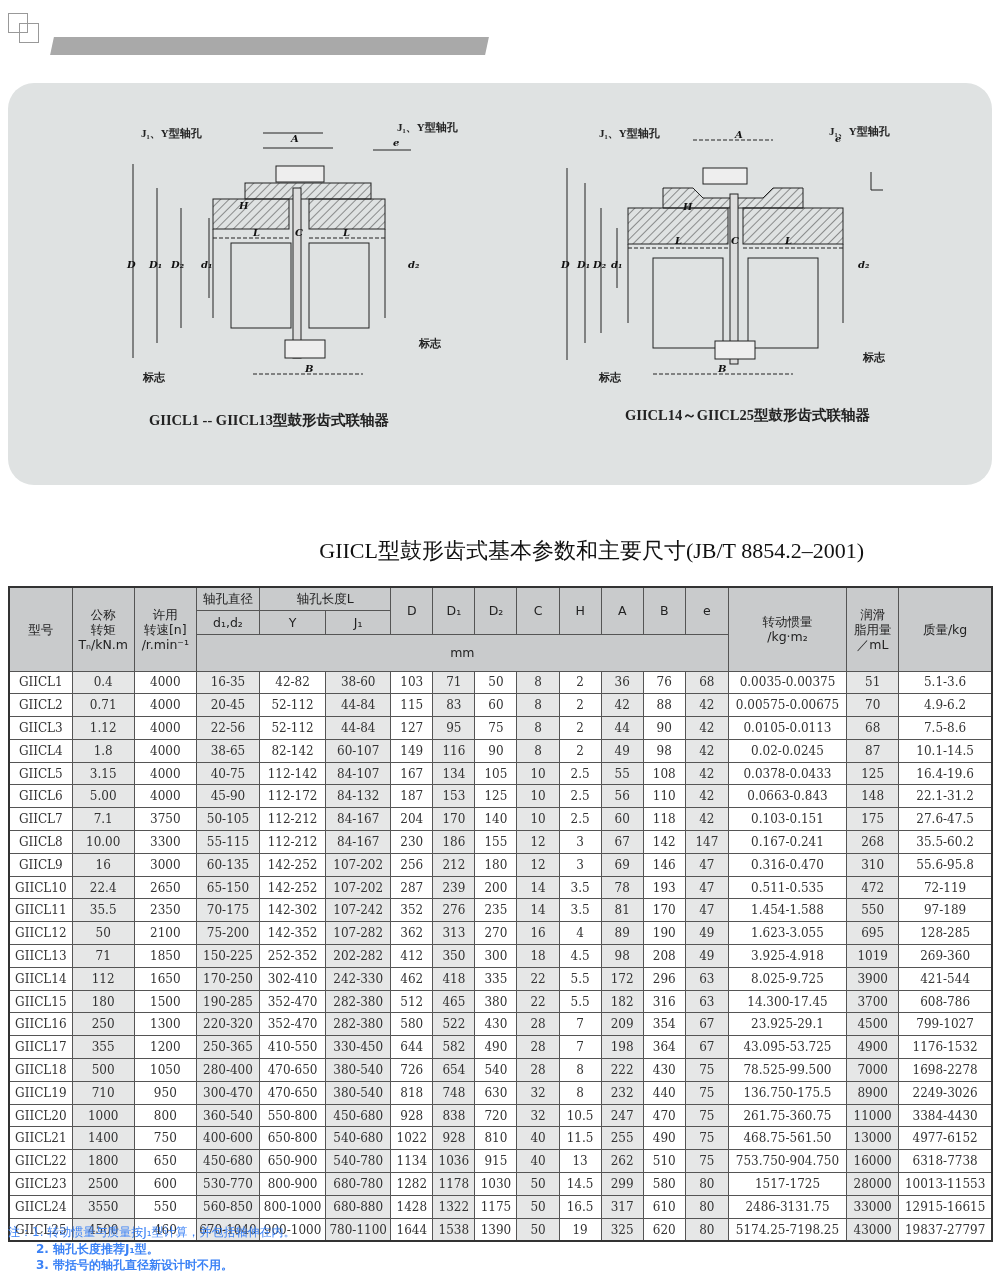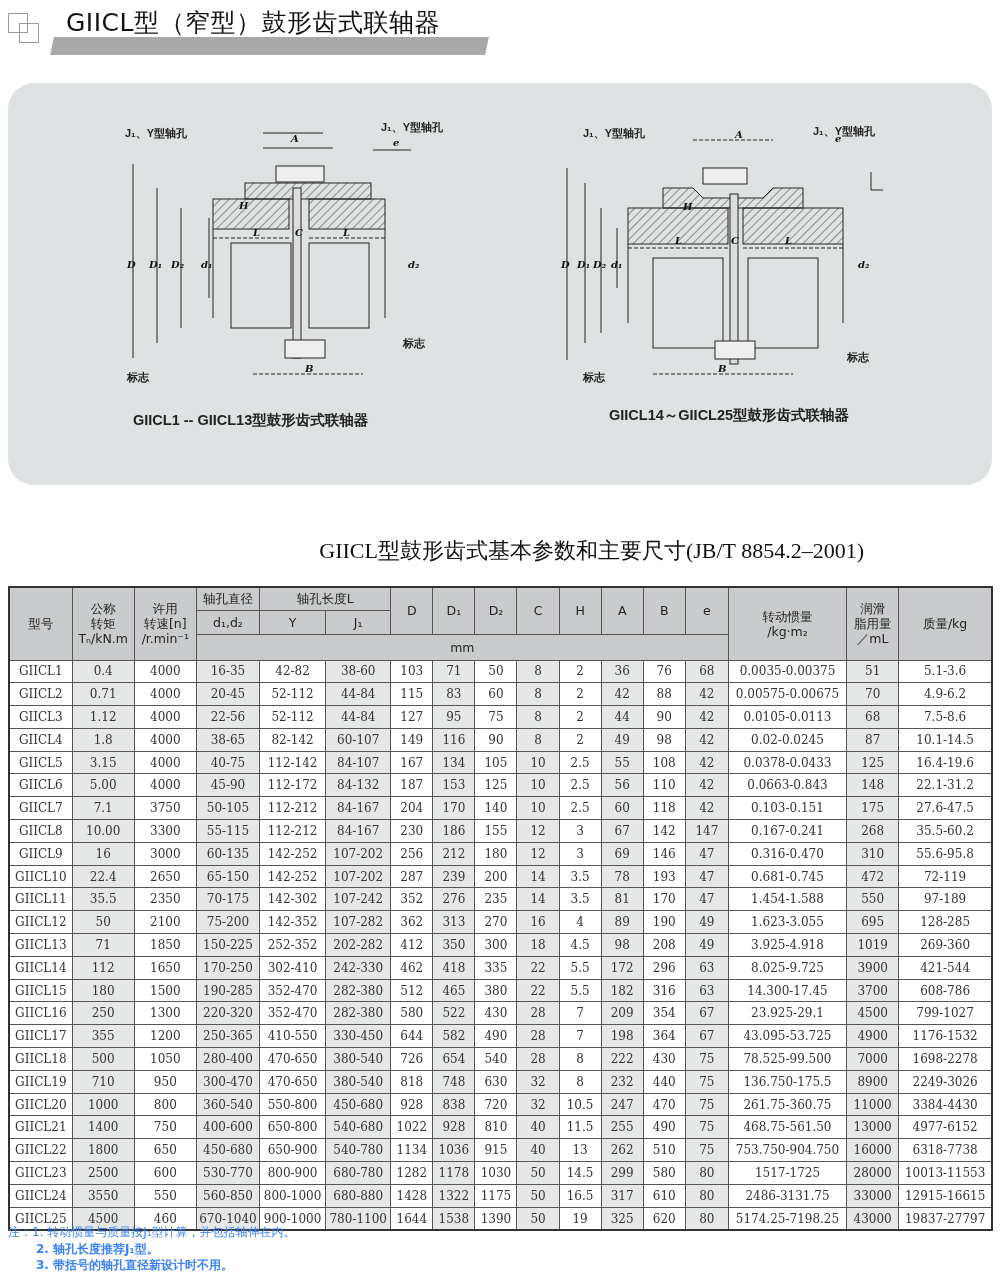--- a/index.html
+++ b/index.html
@@ -4,39 +4,38 @@
 <style>
   body { margin:0; background:#fff; font-family:"DejaVu Sans","Liberation Sans",sans-serif; color:#222; }
   .page { width:1000px; height:1286px; position:relative; overflow:hidden; background:#fff; }
   .hdr { position:absolute; left:0; top:0; width:1000px; height:60px; }
   .hdr .sq1 { position:absolute; left:8px; top:13px; width:18px; height:18px; border:1.5px solid #999; background:#fff; }
   .hdr .sq2 { position:absolute; left:19px; top:23px; width:18px; height:18px; border:1.5px solid #999; background:transparent; }
   .hdr .bar { position:absolute; left:52px; top:37px; width:435px; height:18px; background:#a9a9a9; transform:skewX(-12deg); }
   .hdr .title { position:absolute; left:66px; top:6px; font-size:25px; color:#111; letter-spacing:0.5px; }
   .diag-panel { position:absolute; left:8px; top:83px; width:984px; height:402px; background:#dfe2e2; border-radius:26px; }
   .diag { position:absolute; }
-  .diag .cap { position:absolute; font-family:Liberation Sans, sans-serif; font-weight:bold; font-size:14.5px; color:#222; white-space:nowrap; }
+  .diag .cap { position:absolute; font-family:Liberation Serif, serif; font-weight:bold; font-size:14.5px; color:#222; white-space:nowrap;margin-left:16px; }
   .table-title { position:absolute; left:0; width:864px; top:536px; text-align:right; font-size:22px; color:#111;font-family:Liberation Serif, serif; }
   table.spec { position:absolute; left:8px; top:586px; width:985px; border-collapse:collapse; font-family:"DejaVu Serif","Liberation Serif",serif; font-size:12px; border:2px solid #333; }
   table.spec th { background:#c9cbcc; font-family:"DejaVu Sans","Liberation Sans",sans-serif; font-weight:normal; font-size:12.5px; border:1px solid #555; padding:0; line-height:15px; color:#222; }
   table.spec td { border:1px solid #555; text-align:center; height:21.8px; padding:0; color:#333; white-space:nowrap; }
   table.spec td.g { background:#e6e7e7; }
   .notes { position:absolute; left:8px; top:1224px; font-size:12px; line-height:16.5px; color:#3b82f6; }
   .notes .l2 { padding-left:28px;font-weight:bold; }
 </style>
 </head>
 <body>
 
 <div class="page">
 
   <div class="hdr">
     <div class="sq1"></div>
     <div class="sq2"></div>
     <div class="bar"></div>
-    <div class="title">GIICL型（窄型）鼓形齿式联轴器</div>
   </div>
 
   <div class="diag-panel">
 
     <div class="diag" style="left:105px; top:45px; width:360px; height:310px;">
       <svg width="360" height="260" viewBox="0 0 360 260">
         <defs>
           <pattern id="hatch1" width="6" height="6" patternUnits="userSpaceOnUse" patternTransform="rotate(45)">
             <line x1="0" y1="0" x2="0" y2="6" stroke="#333" stroke-width="1"></line>
           </pattern>
@@ -194,21 +193,21 @@
             <div>脂用量</div>
             <div>／mL</div>
         </th>
         <th rowspan="3">质量/kg</th>
       </tr>
       <tr style="height:24px;">
         <th>d₁,d₂</th>
         <th>Y</th>
         <th>J₁</th>
       </tr>
-      <tr style="height:26px;">
+      <tr style="height:37px;">
         <th colspan="11">mm</th>
       </tr>
     </thead>
     <tbody id="tbody">
         <tr>
           <td>GIICL1</td>
           <td class="g">0.4</td>
           <td>4000</td>
           <td class="g">16-35</td>
           <td>42-82</td>
@@ -385,21 +384,21 @@
           <td>142-252</td>
           <td class="g">107-202</td>
           <td>287</td>
           <td class="g">239</td>
           <td>200</td>
           <td class="g">14</td>
           <td>3.5</td>
           <td class="g">78</td>
           <td>193</td>
           <td class="g">47</td>
-          <td>0.681-0.745</td>
+          <td>0.511-0.535</td>
           <td class="g">472</td>
           <td>72-119</td>
         </tr>
         <tr>
           <td>GIICL11</td>
           <td class="g">35.5</td>
           <td>2350</td>
           <td class="g">70-175</td>
           <td>142-302</td>
           <td class="g">107-242</td>

